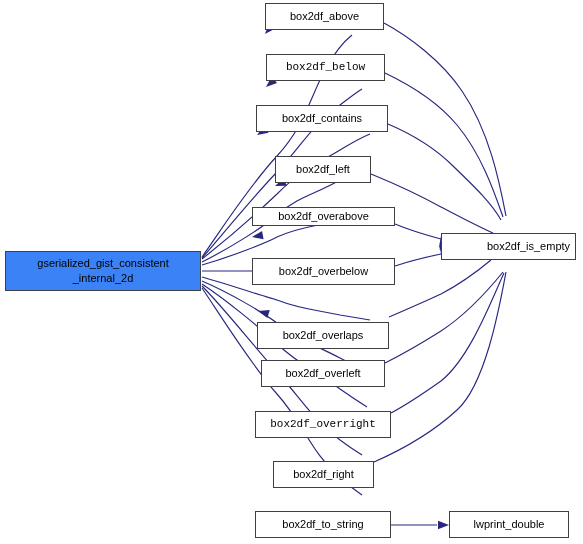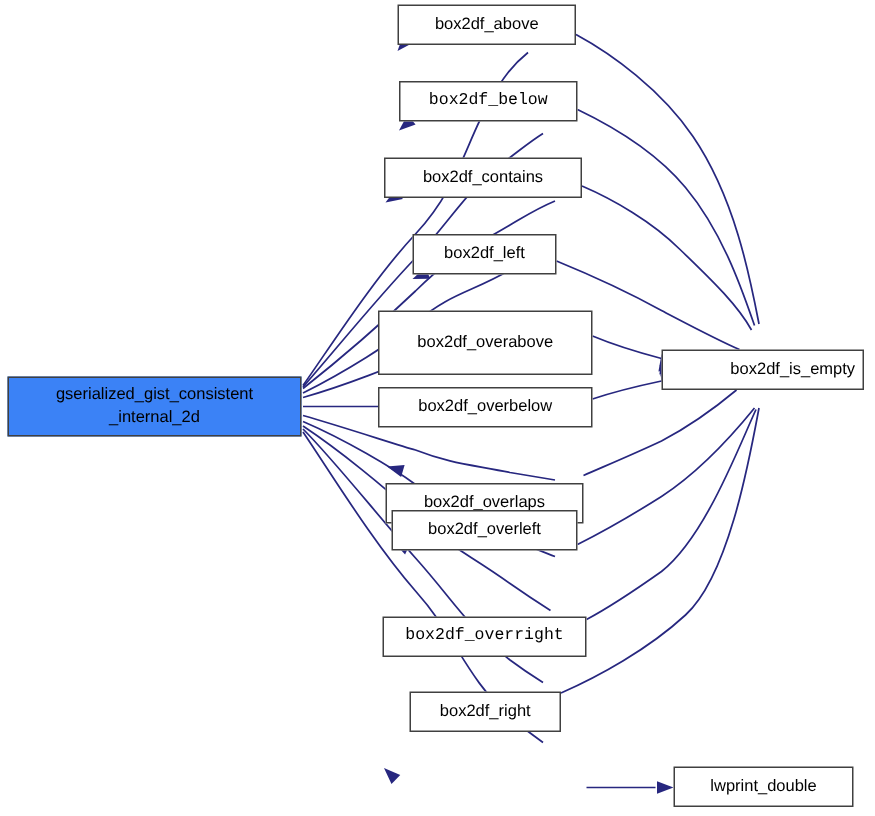--- a/index.html
+++ b/index.html
@@ -100,21 +100,22 @@
       <path d="M 391,525 C 405,525 421,525 437,525" fill="none" stroke="#27277f" stroke-width="1.15"></path>
       <polygon points="0,0 -11,-4.2 -11,4.2" fill="#27277f" transform="translate(449,525) rotate(0)"></polygon>
     </svg>
 
 <div class="node root" style="left: 5px; top: 251px; width: 196px; height: 40px;"><span class="node-label">gserialized_gist_consistent
 _internal_2d</span></div>
     <div class="node" style="left: 265px; top: 3px; width: 119px; height: 27px;"><span class="node-label">box2df_above</span></div>
     <div class="node" style="left: 266px; top: 54px; width: 119px; height: 27px; font-family: Liberation Mono, monospace;"><span class="node-label">box2df_below</span></div>
     <div class="node" style="left: 256px; top: 105px; width: 132px; height: 27px;"><span class="node-label">box2df_contains</span></div>
     <div class="node" style="left: 275px; top: 156px; width: 96px; height: 27px;"><span class="node-label">box2df_left</span></div>
-    <div class="node" style="left: 252px; top: 207px; width: 143px; height: 43px;"><span class="node-label">box2df_overabove</span></div>
+    <div class="node" style="left: 252px; top: 207px; width: 143px; height: 19px;"><span class="node-label">box2df_overabove</span></div>
     <div class="node" style="left: 252px; top: 258px; width: 143px; height: 27px;"><span class="node-label">box2df_overbelow</span></div>
     <div class="node" style="left: 257px; top: 309px; width: 132px; height: 27px; margin-top: 13px;"><span class="node-label">box2df_overlaps</span></div>
-    <div class="node" style="left: 261px; top: 340px; width: 124px; height: 27px;"><span class="node-label">box2df_overleft</span></div>
+    <div class="node" style="left: 261px; top: 360px; width: 124px; height: 27px;"><span class="node-label">box2df_overleft</span></div>
     <div class="node" style="left: 255px; top: 411px; width: 136px; height: 27px; font-family: Liberation Mono, monospace;"><span class="node-label">box2df_overright</span></div>
     <div class="node" style="left: 273px; top: 461px; width: 101px; height: 27px;"><span class="node-label">box2df_right</span></div>
+    <div class="node" style="left: 255px; top: 511px; width: 136px; height: 27px;"><span class="node-label">box2df_to_string</span></div>
     <div class="node" style="left: 441px; top: 233px; width: 135px; height: 27px; padding-left: 40px;"><span class="node-label">box2df_is_empty</span></div>
     <div class="node" style="left: 449px; top: 511px; width: 120px; height: 27px;"><span class="node-label">lwprint_double</span></div>
   </div>
 
 </body></html>

